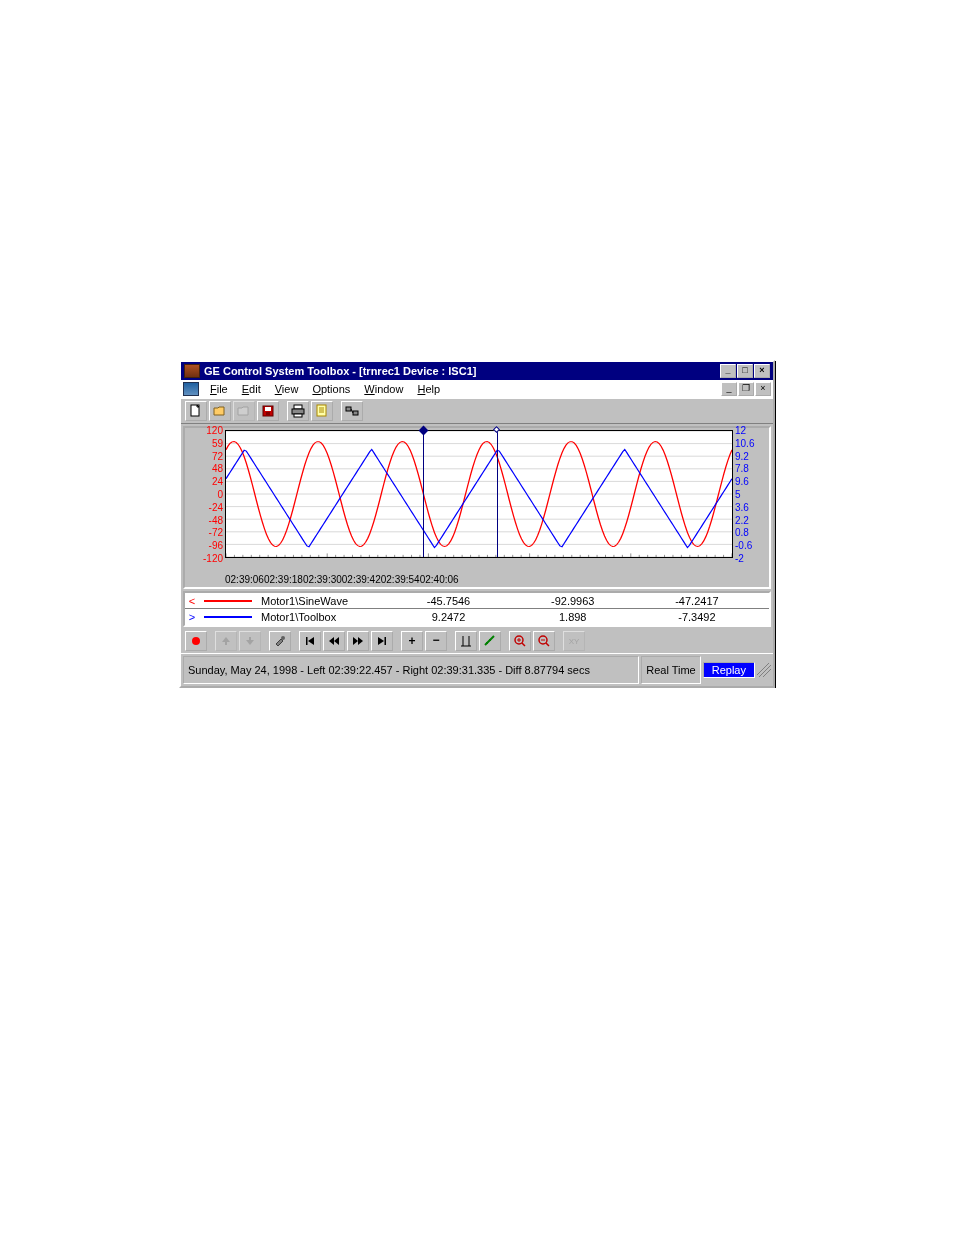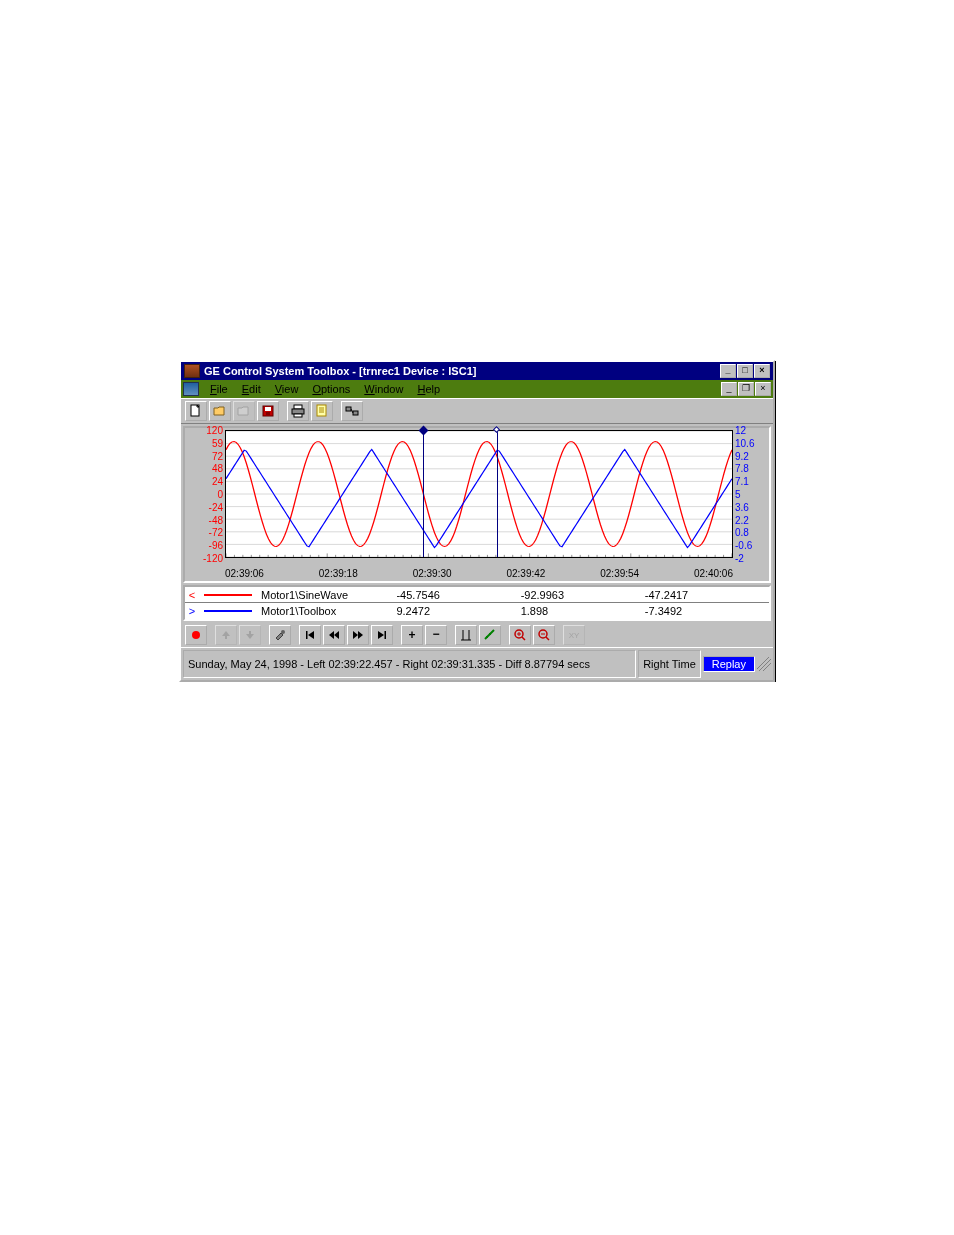--- a/index.html
+++ b/index.html
@@ -42,21 +42,21 @@
     line-height: 11px;
     text-align: center;
     color: #000;
     margin-left: 1px;
     cursor: pointer;
   }
   .menubar {
     display: flex;
     align-items: center;
     padding: 1px 2px;
-    background: #4d7c0f;
+    background: #ffffff;
   }
   .menubar .mdi-icon {
     width: 16px; height: 14px;
     margin-right: 4px;
     background: linear-gradient(#2060a0,#6090c0);
     border: 1px solid #203050;
   }
   .menubar .item {
     padding: 2px 7px;
     cursor: pointer;
@@ -126,23 +126,21 @@
     position: relative;
     background: #fff;
     border: 1px solid #000;
   }
   .x-axis {
     display: flex;
     font-size: 10px;
     color: #000;
     margin-left: 38px;
     margin-right: 34px;
-    justify-content: space-between;
-    padding-top: 10px;
-    gap: 20px;
+    padding-top: 16px;
   }
 
   .signals {
     margin: 2px;
     border: 2px inset #fff;
     background: #fff;
     font-size: 11px;
   }
   .sigrow {
     display: flex;
@@ -155,21 +153,21 @@
     width: 14px; text-align: center;
   }
   .sigline {
     width: 58px;
     display: flex;
     align-items: center;
     justify-content: center;
   }
   .sigline div { height: 2px; width: 48px; }
   .signame { flex: 1.3; padding-left: 4px; }
-  .sigval { flex: 1; text-align: left; padding-right: 20px; }
+  .sigval { flex: 1; text-align: center; padding-right: 20px; }
 
   .rec-toolbar {
     display: flex;
     align-items: center;
     padding: 2px 4px;
     gap: 2px;
   }
 
   .statusbar {
     display: flex;
@@ -389,21 +387,21 @@
           </div>
         <div class="cursor-line" id="cursorR" style="left: 53.5%;">
             <div class="cursor-diamond" style="background:#fff;border:1px solid #000080;width:5px;height:5px;"></div>
           </div>
       </div>
       <div class="y-right" id="yRight">
           <span style="top: 0%;">12</span>
           <span style="top: 10%;">10.6</span>
           <span style="top: 20%;">9.2</span>
           <span style="top: 30%;">7.8</span>
-          <span style="top: 40%;">7.1</span>
+          <span style="top: 40%;">9.6</span>
           <span style="top: 50%;">5</span>
           <span style="top: 60%;">3.6</span>
           <span style="top: 70%;">2.2</span>
           <span style="top: 80%;">0.8</span>
           <span style="top: 90%;">-0.6</span>
           <span style="top: 100%;">-2</span>
         </div>
     </div>
     <div class="x-axis" id="xAxis">
         <span>02:39:06</span>
@@ -536,18 +534,18 @@
     <div class="sep"></div>
     <div class="tbtn disabled">
         <svg viewBox="0 0 14 14">
           <text x="7" y="10" text-anchor="middle" font-size="8" fill="#888">XY</text>
         </svg>
       </div>
   </div>
 
   <div class="statusbar">
     <div class="status-cell status-main">Sunday, May 24, 1998 - Left 02:39:22.457 - Right 02:39:31.335 - Diff 8.87794 secs</div>
-    <div class="status-cell">Right Time</div>
+    <div class="status-cell">Real Time</div>
     <div class="status-cell status-replay">Replay</div>
     <div class="grip"></div>
   </div>
 
 </div>
 
 </body></html>

